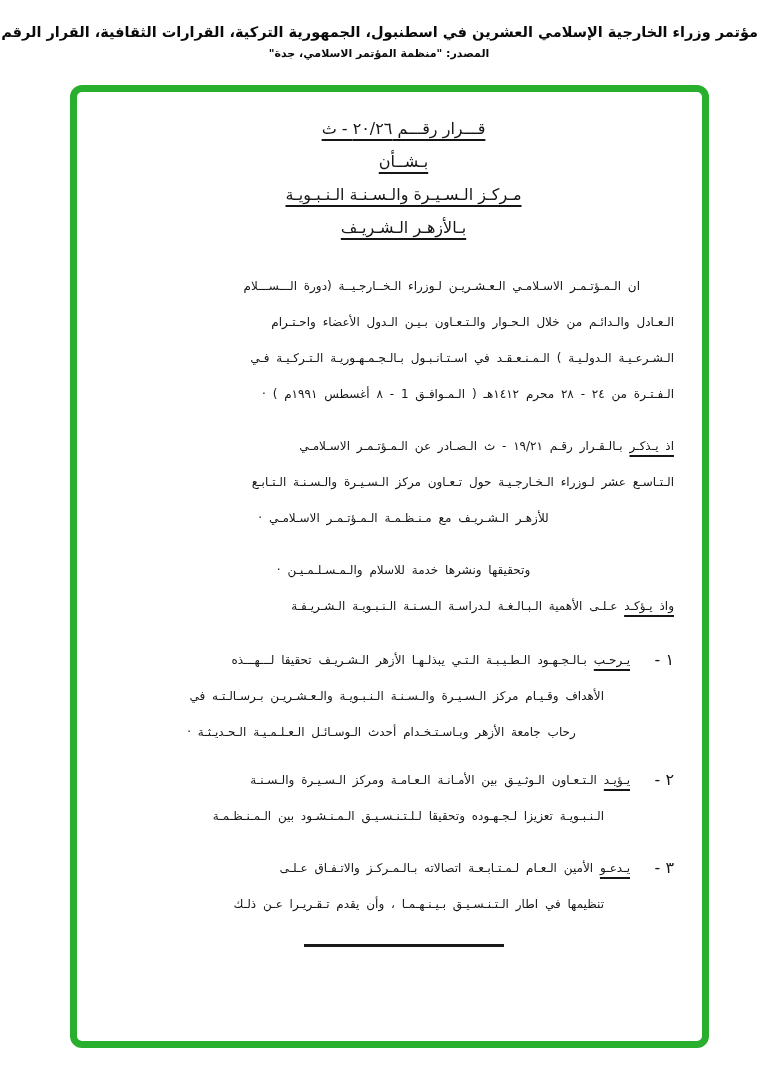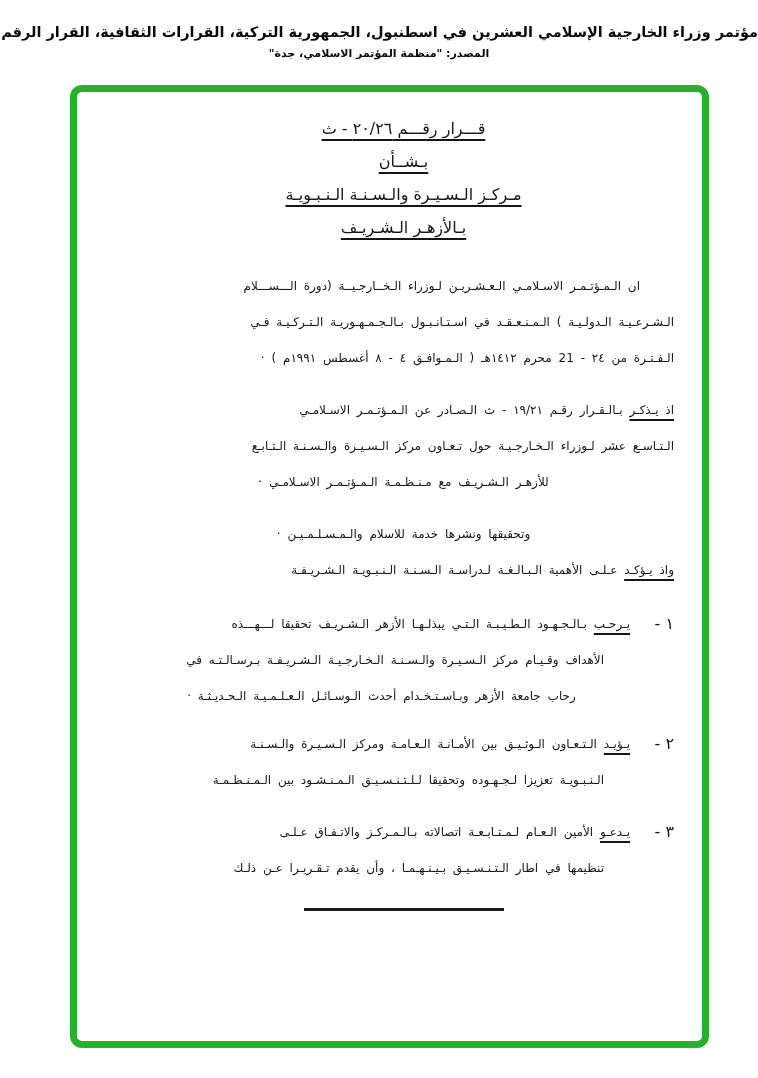--- a/index.html
+++ b/index.html
@@ -59,40 +59,41 @@
 
   <div class="title-block">
     <div class="tline"><span class="u">قـــرار رقـــم ٢٠/٢٦ - ث</span></div>
     <div class="tline"><span class="u">بـشــأن</span></div>
     <div class="tline"><span class="u">مـركـز الـسـيـرة والـسـنـة الـنـبـويـة</span></div>
     <div class="tline"><span class="u">بـالأزهـر الـشـريـف</span></div>
   </div>
 
   <div class="para mt-p1">
     <div class="line indent1">ان الـمـؤتـمـر الاسـلامـي الـعـشـريـن لـوزراء الـخــارجـيــة (دورة الـــســـلام</div>
+    <div class="line">الـعـادل والـدائـم من خلال الـحـوار والـتـعـاون بـيـن الـدول الأعضاء واحـتـرام</div>
     <div class="line">الـشـرعـيـة الـدولـيـة ) الـمـنـعـقـد في اسـتـانـبـول بـالـجـمـهـوريـة الـتـركـيـة فـي</div>
-    <div class="line">الـفـتـرة من ٢٤ - 21 محرم ١٤١٢هـ ( الـمـوافـق ٤ - ٨ أغسطس ١٩٩١م ) ·</div>
+    <div class="line">الـفـتـرة من ٢٤ - ٢٨ محرم ١٤١٢هـ ( الـمـوافـق 1 - ٨ أغسطس ١٩٩١م ) ·</div>
   </div>
 
   <div class="para mt-p2">
     <div class="line"><span class="u">اذ يـذكـر</span> <span>بـالـقـرار رقـم ١٩/٢١ - ث الـصـادر عن الـمـؤتـمـر الاسـلامـي</span></div>
     <div class="line">الـتـاسـع عشر لـوزراء الـخـارجـيـة حول تـعـاون مركز الـسـيـرة والـسـنـة الـتـابـع</div>
     <div class="line center">للأزهـر الـشـريـف مع مـنـظـمـة الـمـؤتـمـر الاسـلامـي ·</div>
   </div>
 
   <div class="para mt-p3">
     <div class="line center">وتحقيقها ونشرها خدمة للاسلام والـمـسـلـمـيـن ·</div>
     <div class="line"><span class="u">واذ يـؤكـد</span> <span>عـلـى الأهمية الـبـالـغـة لـدراسـة الـسـنـة الـنـبـويـة الـشـريـفـة</span></div>
   </div>
 
   <div class="item mt-i1">
     <div class="num">١ -</div>
     <div class="item-lines">
       <div class="line"><span class="u">يـرحـب</span> <span>بـالـجـهـود الـطـيـبـة الـتـي يبذلـهـا الأزهر الـشـريـف تحقيقا لـــهـــذه</span></div>
-      <div class="line indent2">الأهداف وقـيـام مركز الـسـيـرة والـسـنـة الـخـارجـيـة الـشـريـفـة بـرسـالـتـه في</div>
+      <div class="line indent2">الأهداف وقـيـام مركز الـسـيـرة والـسـنـة الـنـبـويـة والـعـشـريـن بـرسـالـتـه في</div>
       <div class="line center">رحاب جامعة الأزهر وبـاسـتـخـدام أحدث الـوسـائـل الـعـلـمـيـة الـحـديـثـة ·</div>
     </div>
   </div>
 
   <div class="item mt-i2">
     <div class="num">٢ -</div>
     <div class="item-lines">
       <div class="line"><span class="u">يـؤيـد</span> <span>الـتـعـاون الـوثـيـق بين الأمـانـة الـعـامـة ومركز الـسـيـرة والـسـنـة</span></div>
       <div class="line indent2">الـنـبـويـة تعزيزا لـجـهـوده وتحقيقا لـلـتـنـسـيـق الـمـنـشـود بين الـمـنـظـمـة</div>
     </div>

